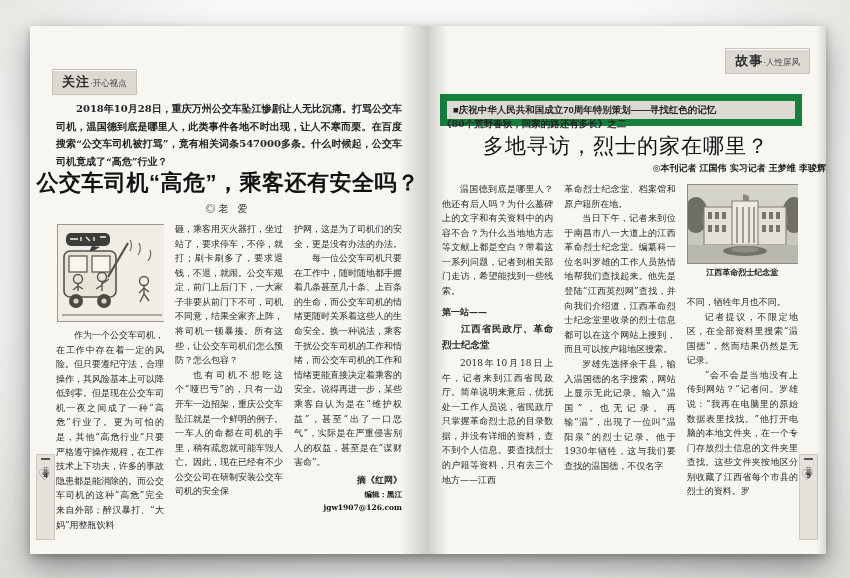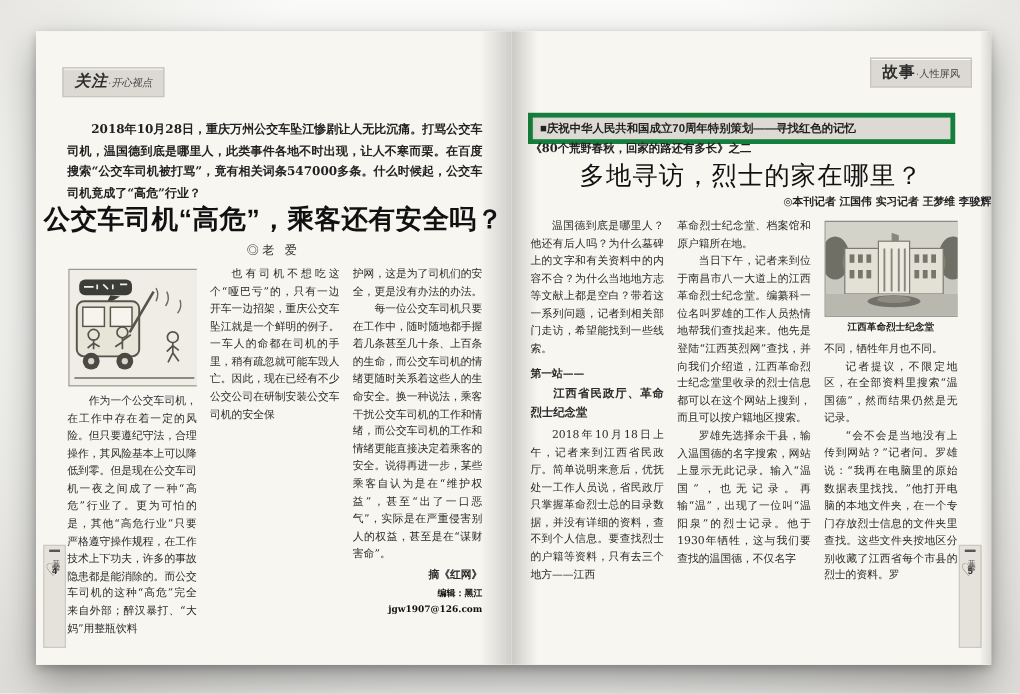--- a/index.html
+++ b/index.html
@@ -24,21 +24,21 @@
   .page-right::before{content:"";position:absolute;top:0;left:0;bottom:0;width:22px;
     background:linear-gradient(to left, rgba(0,0,0,0) 0%, rgba(0,0,0,.18) 100%);pointer-events:none;z-index:5;}
   .page-right::after{content:"";position:absolute;top:0;right:0;bottom:0;width:10px;
     background:linear-gradient(to right, rgba(0,0,0,0) 0%, rgba(0,0,0,.12) 100%);pointer-events:none;}
 
   
   .tag{position:absolute;background:#dbd9d2;border:1px solid #c6c4bc;
        padding:2px 9px 3px;white-space:nowrap;box-shadow:0 1px 0 #fff inset;}
   .tag .tag-bold{font-weight:bold;font-size:13px;color:#2e2e2e;letter-spacing:1px;}
   .tag .tag-small{font-size:8.5px;color:#444;}
-  .tag-left{left:22px;top:30px;font-style:italic;}
+  .tag-left{left:22px;top:43px;}
   .tag-right{right:16px;top:22px;}
 
   
   .intro{position:absolute;left:26px;top:74px;width:346px;
     font-family:"DejaVu Serif",serif;font-weight:600;font-size:10px;line-height:1.75;
     text-align:justify;text-indent:2em;margin:0;color:#222;}
   .l-title{position:absolute;left:0;top:142px;width:396px;text-align:center;margin:0;
     font-size:22px;font-weight:bold;color:#111;letter-spacing:.5px;}
   .l-author{position:absolute;left:0;top:176px;width:396px;text-align:center;
     font-size:10px;color:#333;letter-spacing:3px;}
@@ -49,35 +49,35 @@
     text-align:justify;}
   .col p{margin:0;}
   .col p.indent{text-indent:2em;}
   .cartoon{width:108px;height:96px;border:1px solid #9a9890;background:#eceae2;
     margin:2px 0 6px 1px;}
   .source{text-align:right;font-weight:bold;font-size:9px;margin-top:3px;}
   .editor{text-align:right;font-weight:bold;font-size:7.5px;margin-top:2px;color:#111;}
 
   
   .banner{position:absolute;left:14px;top:68px;width:336px;background:#dcdad2;
-    border:4px solid #15803d;padding:2.5px 6px;font-size:9.5px;font-weight:bold;color:#222;
+    border:7px solid #15803d;padding:2.5px 6px;font-size:9.5px;font-weight:bold;color:#222;
     white-space:nowrap;overflow:hidden;}
   .series{position:absolute;left:16px;top:92px;width:360px;
     font-family:"DejaVu Serif",serif;font-size:9.5px;font-weight:600;color:#222;}
   .r-title{position:absolute;left:0;top:106px;width:400px;text-align:center;margin:0;
     font-size:21px;font-weight:normal;color:#111;letter-spacing:1px;}
   .r-byline{position:absolute;left:0;top:136px;width:400px;text-align:right;
     font-family:"DejaVu Serif",serif;font-size:9px;font-weight:600;color:#222;}
   .cols-right{left:16px;top:156px;width:356px;height:360px;}
   .station-label{font-weight:bold;margin-top:6px;font-size:9px;}
   .station-name{font-weight:bold;font-size:9.5px;margin:2px 0 4px;text-indent:2em;}
   .photo{width:114px;height:78px;border:1px solid #8d8b83;background:#d8d7cf;
     margin:2px 0 2px 0;}
   .caption{font-family:"DejaVu Serif",serif;font-size:8px;font-weight:600;
-    text-align:center;margin:2px 0 5px;color:#222;}
+    text-align:center;margin:2px 0 16px;color:#222;}
 
   
   .marker{position:absolute;bottom:14px;width:19px;height:86px;background:#e4e2da;
     border:1px solid #ccc9c0;display:flex;flex-direction:column;align-items:center;
     padding-top:3px;box-sizing:border-box;}
   .marker-left{left:6px;}
   .marker-right{right:8px;}
   .marker .bar{width:9px;height:2px;background:#555;margin-bottom:2px;}
   .marker .vtext{writing-mode:vertical-rl;font-size:6.5px;color:#666;letter-spacing:1px;line-height:1;}
   .marker .heart{position:relative;margin-top:2px;width:16px;height:16px;}
@@ -131,20 +131,21 @@
               <circle cx="86" cy="56" r="4.5" fill="none" stroke="#55534c" stroke-width="1.4"></circle>
               <path d="M86 60 v9 M86 63 l-5 5 M86 63 l5 4 M86 69 l-4 8 M86 69 l5 7" stroke="#55534c" stroke-width="1.4" fill="none"></path>
 
               <path d="M72 26 q3 -6 0 -11 M80 30 q4 -6 1 -12 M90 36 q4 -5 2 -11" stroke="#6b6962" stroke-width="1.2" fill="none"></path>
               <path d="M4 90 h100" stroke="#6b6962" stroke-width="1.2"></path>
             </svg>
           </div>
           <p class="indent">作为一个公交车司机，在工作中存在着一定的风险。但只要遵纪守法，合理操作，其风险基本上可以降低到零。但是现在公交车司机一夜之间成了一种“高危”行业了。更为可怕的是，其他“高危行业”只要严格遵守操作规程，在工作技术上下功夫，许多的事故隐患都是能消除的。而公交车司机的这种“高危”完全来自外部；醉汉暴打、“大妈”用整瓶饮料</p>
         </div>
         <div class="col">
+          <p>砸，乘客用灭火器打，坐过站了，要求停车，不停，就打；刷卡刷多了，要求退钱，不退，就闹。公交车规定，前门上后门下，一大家子非要从前门下不可，司机不同意，结果全家齐上阵，将司机一顿暴揍。所有这些，让公交车司机们怎么预防？怎么包容？</p>
           <p class="indent">也有司机不想吃这个“哑巴亏”的，只有一边开车一边招架，重庆公交车坠江就是一个鲜明的例子。一车人的命都在司机的手里，稍有疏忽就可能车毁人亡。因此，现在已经有不少公交公司在研制安装公交车司机的安全保</p>
         </div>
         <div class="col">
           <p>护网，这是为了司机们的安全，更是没有办法的办法。</p>
           <p class="indent">每一位公交车司机只要在工作中，随时随地都手握着几条甚至几十条、上百条的生命，而公交车司机的情绪更随时关系着这些人的生命安全。换一种说法，乘客干扰公交车司机的工作和情绪，而公交车司机的工作和情绪更能直接决定着乘客的安全。说得再进一步，某些乘客自认为是在“维护权益”，甚至“出了一口恶气”，实际是在严重侵害别人的权益，甚至是在“谋财害命”。</p>
           <div class="source">摘《红网》</div>
           <div class="editor">编辑：黑江jgw1907@126.com</div>
         </div>
       </div>
 

